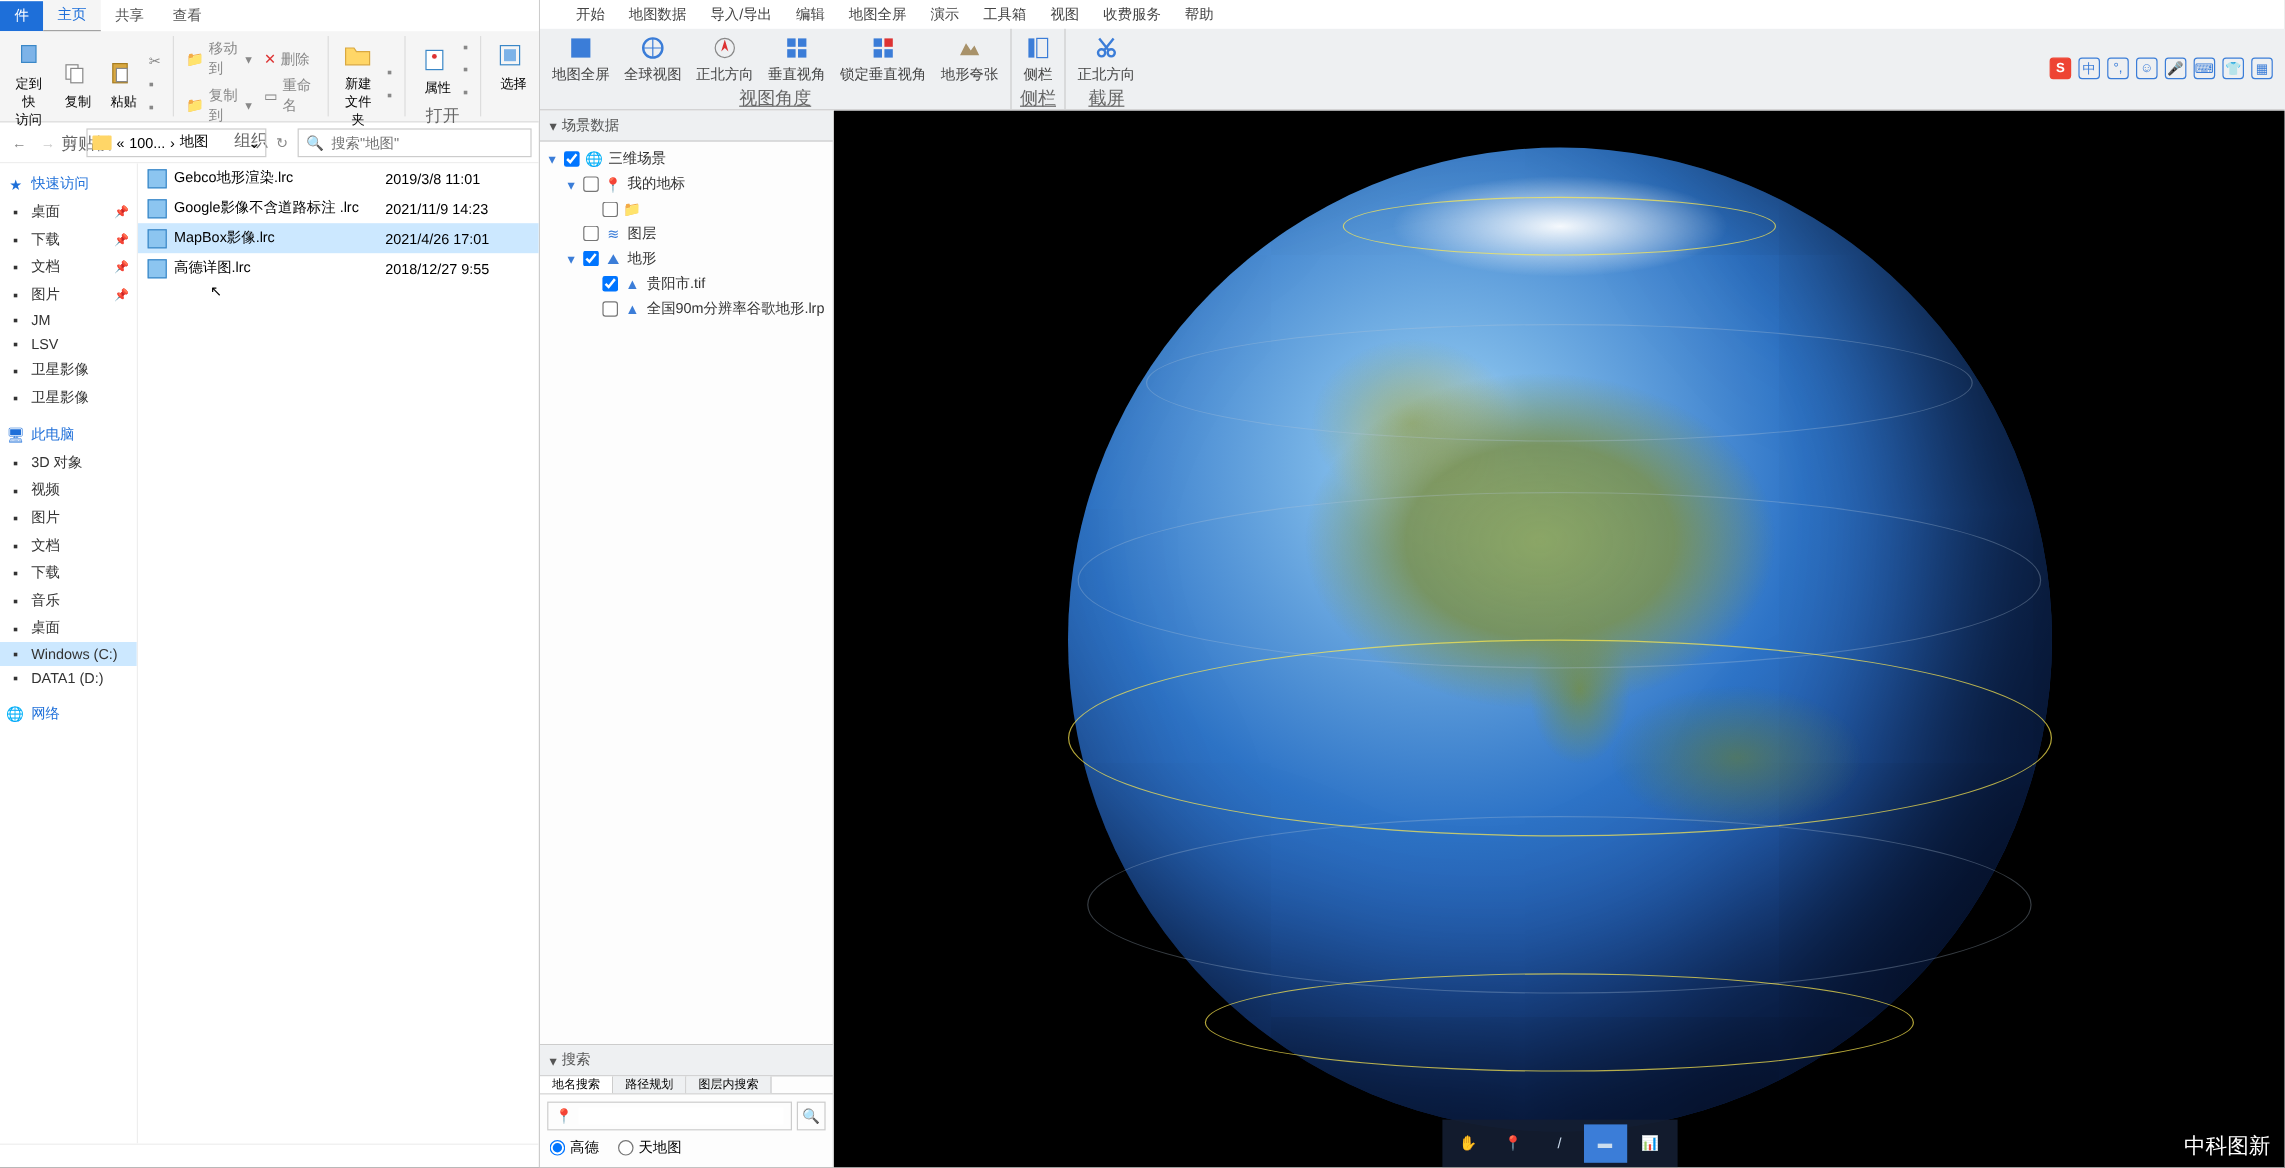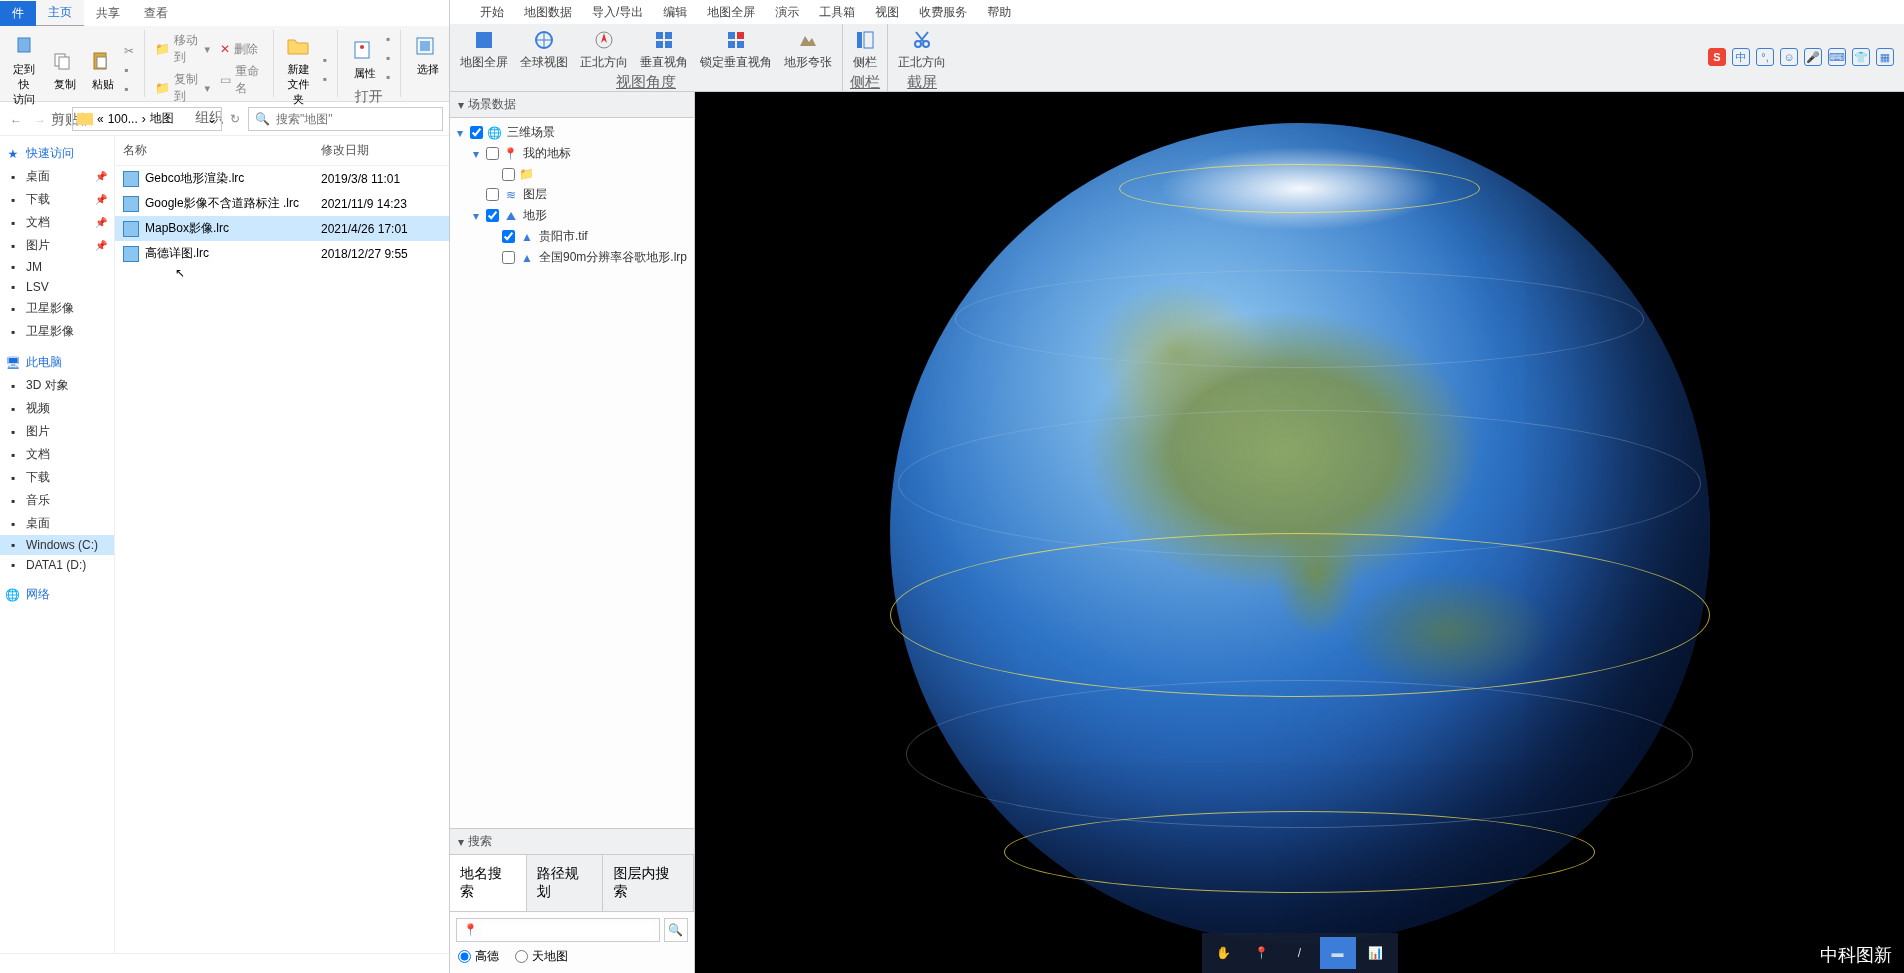--- a/index.html
+++ b/index.html
@@ -62,21 +62,21 @@
 .panel-header { background: #eef0f2; padding: 4px 8px; color: #555; display: flex; align-items: center; gap: 4px; border-bottom: 1px solid #ccc; }
 .tree { flex: 1; padding: 4px; overflow-y: auto; }
 .tree-node { display: flex; align-items: center; gap: 4px; padding: 2px 0; color: #333; }
 .tree-toggle { color: #3b7dd8; cursor: pointer; width: 12px; text-align: center; }
 .tree-cb { width: 13px; height: 13px; }
 .tree-ic { width: 16px; height: 16px; display: flex; align-items: center; justify-content: center; color: #3b7dd8; }
 .ind1 { padding-left: 16px; } .ind2 { padding-left: 32px; }
 
 .search-panel { border-top: 1px solid #ccc; }
 .search-tabs { display: flex; border-bottom: 1px solid #ccc; }
-.search-tab { padding: 10px 10px; border-right: 1px solid #ccc; font-size: 14px; cursor: pointer; background: #eef0f2; }
+.search-tab { padding: 0 10px; border-right: 1px solid #ccc; font-size: 10px; cursor: pointer; background: #eef0f2; }
 .search-tab.active { background: #fff; }
 .search-row { display: flex; padding: 6px; gap: 4px; align-items: center; }
 .search-input { flex: 1; border: 1px solid #ccc; height: 24px; padding: 0 6px; display: flex; align-items: center; gap: 4px; }
 .search-input input { border: none; outline: none; flex: 1; }
 .search-go { width: 24px; height: 24px; border: 1px solid #ccc; display: flex; align-items: center; justify-content: center; color: #3b7dd8; cursor: pointer; }
 .radio-row { display: flex; gap: 16px; padding: 0 8px 8px; }
 .radio-opt { display: flex; align-items: center; gap: 4px; }
 
 .viewport { flex: 1; background: #000; position: relative; overflow: hidden; }
 .globe { position: absolute; left: 50%; top: 50%; transform: translate(-50%, -50%); width: 820px; height: 820px; border-radius: 50%; background: radial-gradient(circle at 38% 32%, #cfe8f5 0%, #7db8e8 12%, #2e74c7 40%, #12398a 75%, #071b4a 100%); box-shadow: inset -80px -80px 140px rgba(0,0,0,0.7); }
@@ -340,24 +340,20 @@
             <span>DATA1 (D:)</span>
           </div>
         </div>
       <div style="height:8px"></div>
       <div class="nav-item header">
           <span class="nav-icon">🌐</span>
           <span>网络</span>
         </div>
     </div>
     <div class="file-list">
-      <div class="file-headers">
-        <div class="col-name">名称</div>
-        <div class="col-date">修改日期</div>
-      </div>
       <div id="file-rows">
           <div class="file-row">
             <span class="file-icon"></span>
             <span class="col-name">Gebco地形渲染.lrc</span>
             <span class="col-date">2019/3/8 11:01</span>
           </div>
           <div class="file-row">
             <span class="file-icon"></span>
             <span class="col-name">Google影像不含道路标注 .lrc</span>
             <span class="col-date">2021/11/9 14:23</span>

